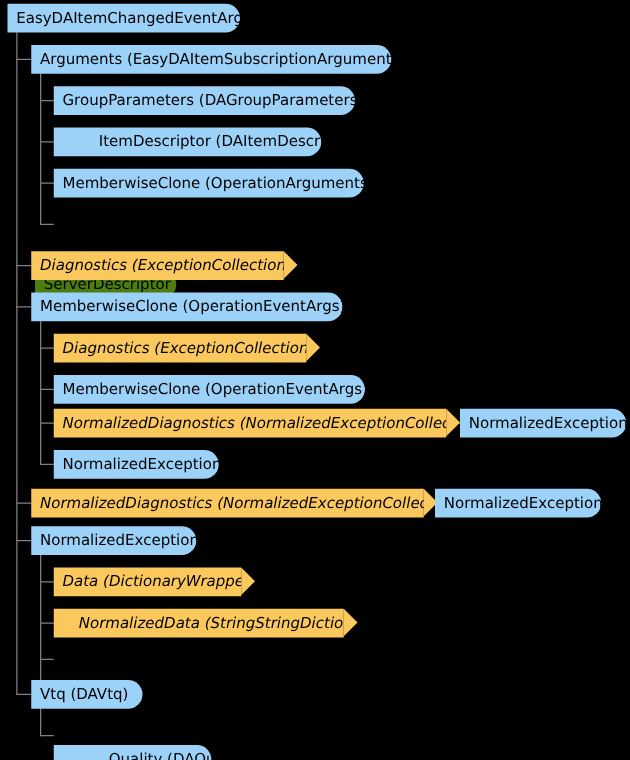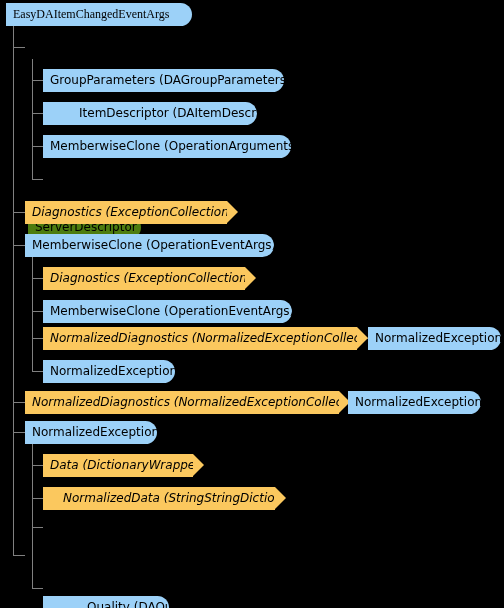--- a/index.html
+++ b/index.html
@@ -95,31 +95,33 @@
     <div class="hline" style="left: 32px; top: 278px; width: 11px; background: rgb(128, 128, 128);"></div>
     <div class="hline" style="left: 32px; top: 311px; width: 11px; background: rgb(128, 128, 128);"></div>
     <div class="hline" style="left: 32px; top: 338px; width: 11px; background: rgb(128, 128, 128);"></div>
     <div class="hline" style="left: 32px; top: 371px; width: 11px; background: rgb(128, 128, 128);"></div>
     <div class="hline" style="left: 32px; top: 465px; width: 11px; background: rgb(128, 128, 128);"></div>
     <div class="hline" style="left: 32px; top: 498px; width: 11px; background: rgb(128, 128, 128);"></div>
     <div class="hline" style="left: 32px; top: 527px; width: 11px; background: rgb(128, 128, 128);"></div>
     <div class="hline" style="left: 32px; top: 588px; width: 11px; background: rgb(128, 128, 128);"></div>
     <div class="linkline" style="left: 357px; top: 338px; width: 11px; background: rgb(128, 128, 128);"></div>
     <div class="linkline" style="left: 337px; top: 402px; width: 11px; background: rgb(128, 128, 128);"></div>
-    <div class="node cls" style="left: 6px; top: 3px; width: 186px; background: rgb(156, 209, 248); font-family: Liberation Serif, serif;"><span class="lbl">EasyDAItemChangedEventArgs</span></div>
+    <div class="node cls" style="left: 6px; top: 3px; width: 186px; background: rgb(156, 209, 248);"><span class="lbl">EasyDAItemChangedEventArgs</span></div>
+    <div class="node cls" style="left: 25px; top: 36px; width: 288px; background: rgb(156, 209, 248);"><span class="lbl">Arguments (EasyDAItemSubscriptionArguments)</span></div>
     <div class="node cls" style="left: 43px; top: 69px; width: 241px; background: rgb(156, 209, 248);"><span class="lbl">GroupParameters (DAGroupParameters)</span></div>
     <div class="node cls" style="left: 43px; top: 102px; width: 214px; background: rgb(156, 209, 248); padding-left: 36px;"><span class="lbl">ItemDescriptor (DAItemDescriptor)</span></div>
     <div class="node cls" style="left: 43px; top: 135px; width: 248px; background: rgb(156, 209, 248);"><span class="lbl">MemberwiseClone (OperationArguments)</span></div>
     <div class="node cls" style="left: 28px; top: 168px; width: 113px; background: #4d7c0f; margin-top: 48px;"><span class="lbl">ServerDescriptor</span></div>
     <div class="node prop" style="left: 25px; top: 201px; width: 202px; background: rgb(251, 200, 94);"><span class="lbl">Diagnostics (ExceptionCollection)</span><span class="tip" style="border-left-color: rgb(251, 200, 94);"></span></div>
     <div class="node cls" style="left: 25px; top: 234px; width: 249px; background: rgb(156, 209, 248);"><span class="lbl">MemberwiseClone (OperationEventArgs)</span></div>
     <div class="node prop" style="left: 43px; top: 267px; width: 202px; background: rgb(251, 200, 94);"><span class="lbl">Diagnostics (ExceptionCollection)</span><span class="tip" style="border-left-color: rgb(251, 200, 94);"></span></div>
     <div class="node cls" style="left: 43px; top: 300px; width: 249px; background: rgb(156, 209, 248);"><span class="lbl">MemberwiseClone (OperationEventArgs)</span></div>
     <div class="node prop" style="left: 43px; top: 327px; width: 314px; background: rgb(251, 200, 94);"><span class="lbl">NormalizedDiagnostics (NormalizedExceptionCollection)</span><span class="tip" style="border-left-color: rgb(251, 200, 94);"></span></div>
     <div class="node cls" style="left: 43px; top: 360px; width: 132px; background: rgb(156, 209, 248);"><span class="lbl">NormalizedException</span></div>
     <div class="node prop" style="left: 25px; top: 391px; width: 314px; background: rgb(251, 200, 94);"><span class="lbl">NormalizedDiagnostics (NormalizedExceptionCollection)</span><span class="tip" style="border-left-color: rgb(251, 200, 94);"></span></div>
     <div class="node cls" style="left: 25px; top: 421px; width: 132px; background: rgb(156, 209, 248);"><span class="lbl">NormalizedException</span></div>
     <div class="node prop" style="left: 43px; top: 454px; width: 150px; background: rgb(251, 200, 94);"><span class="lbl">Data (DictionaryWrapper)</span><span class="tip" style="border-left-color: rgb(251, 200, 94);"></span></div>
     <div class="node prop" style="left: 43px; top: 487px; width: 232px; background: rgb(251, 200, 94); padding-left: 20px;"><span class="lbl">NormalizedData (StringStringDictionary)</span><span class="tip" style="border-left-color: rgb(251, 200, 94);"></span></div>
+    <div class="node cls" style="left: 25px; top: 544px; width: 89px; background: rgb(156, 209, 248);"><span class="lbl">Vtq (DAVtq)</span></div>
     <div class="node cls" style="left: 43px; top: 596px; width: 126px; background: rgb(156, 209, 248); padding-left: 44px;"><span class="lbl">Quality (DAQuality)</span></div>
     <div class="node cls" style="left: 368px; top: 327px; width: 133px; background: rgb(156, 209, 248);"><span class="lbl">NormalizedException</span></div>
     <div class="node cls" style="left: 348px; top: 391px; width: 133px; background: rgb(156, 209, 248);"><span class="lbl">NormalizedException</span></div>
   </div>
 
 </body></html>

